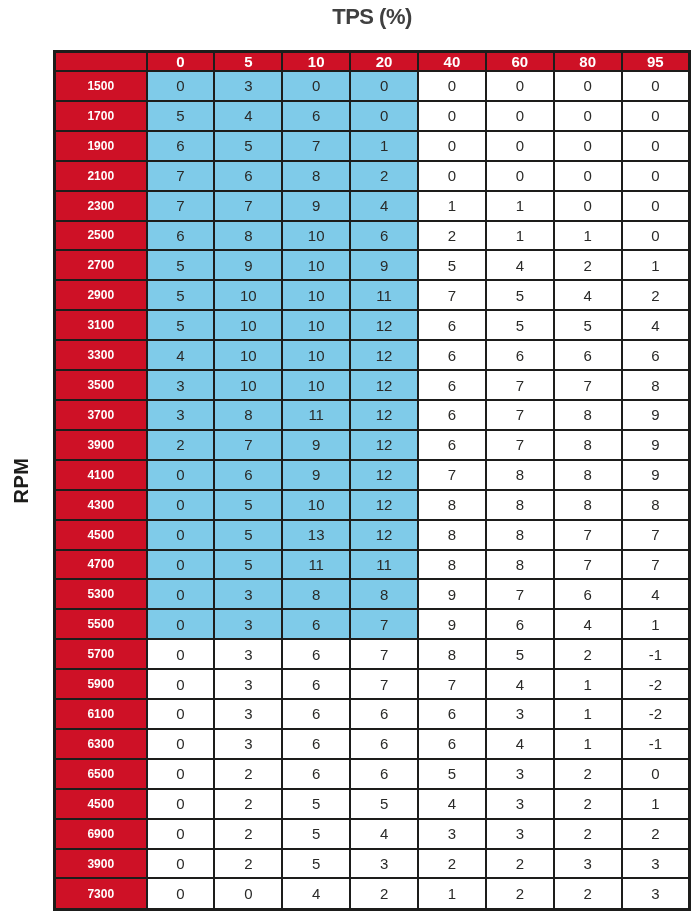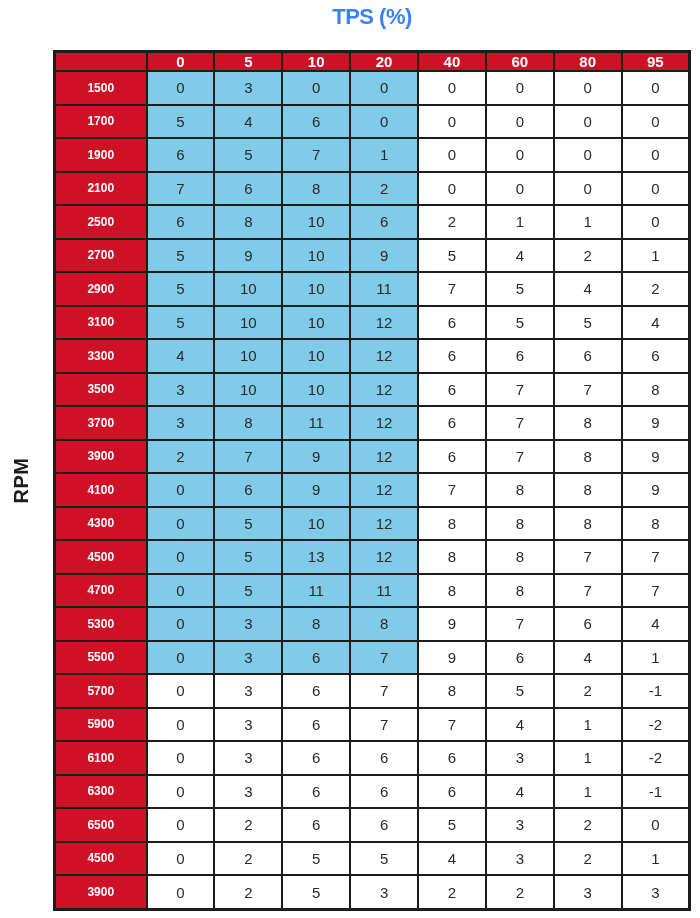--- a/index.html
+++ b/index.html
@@ -17,21 +17,21 @@
     font-family: "Liberation Sans", sans-serif;
   }
   .page { position: relative; width: 700px; height: 918px; }
 
   .chart-title {
     position: absolute;
     left: 53px; top: 4px; width: 638px;
     text-align: center;
     font-size: 22px;
     font-weight: 700;
-    color: #3b82f6;
+    color: #404040;
     letter-spacing: -0.5px;
     font-stretch: condensed;
   }
 
   .rpm-label-wrap {
     position: absolute;
     left: 0; top: 50px;
     width: 44px; height: 861px;
     display: flex; align-items: center; justify-content: center;
     pointer-events: none;
@@ -150,20 +150,31 @@
           <td class="hl">7</td>
           <td class="hl">6</td>
           <td class="hl">8</td>
           <td class="hl">2</td>
           <td>0</td>
           <td>0</td>
           <td>0</td>
           <td>0</td>
         </tr>
         <tr>
+          <th>2300</th>
+          <td class="hl">7</td>
+          <td class="hl">7</td>
+          <td class="hl">9</td>
+          <td class="hl">4</td>
+          <td>1</td>
+          <td>1</td>
+          <td>0</td>
+          <td>0</td>
+        </tr>
+        <tr>
           <th>2500</th>
           <td class="hl">6</td>
           <td class="hl">8</td>
           <td class="hl">10</td>
           <td class="hl">6</td>
           <td>2</td>
           <td>1</td>
           <td>1</td>
           <td>0</td>
         </tr>
@@ -370,26 +381,48 @@
           <td>0</td>
           <td>2</td>
           <td>5</td>
           <td>5</td>
           <td>4</td>
           <td>3</td>
           <td>2</td>
           <td>1</td>
         </tr>
         <tr>
+          <th>6900</th>
+          <td>0</td>
+          <td>2</td>
+          <td>5</td>
+          <td>4</td>
+          <td>3</td>
+          <td>3</td>
+          <td>2</td>
+          <td>2</td>
+        </tr>
+        <tr>
           <th>3900</th>
           <td>0</td>
           <td>2</td>
           <td>5</td>
           <td>3</td>
           <td>2</td>
           <td>2</td>
           <td>3</td>
+          <td>3</td>
+        </tr>
+        <tr>
+          <th>7300</th>
+          <td>0</td>
+          <td>0</td>
+          <td>4</td>
+          <td>2</td>
+          <td>1</td>
+          <td>2</td>
+          <td>2</td>
           <td>3</td>
         </tr>
       </tbody>
   </table>
 
 </div>
 
 </body></html>

